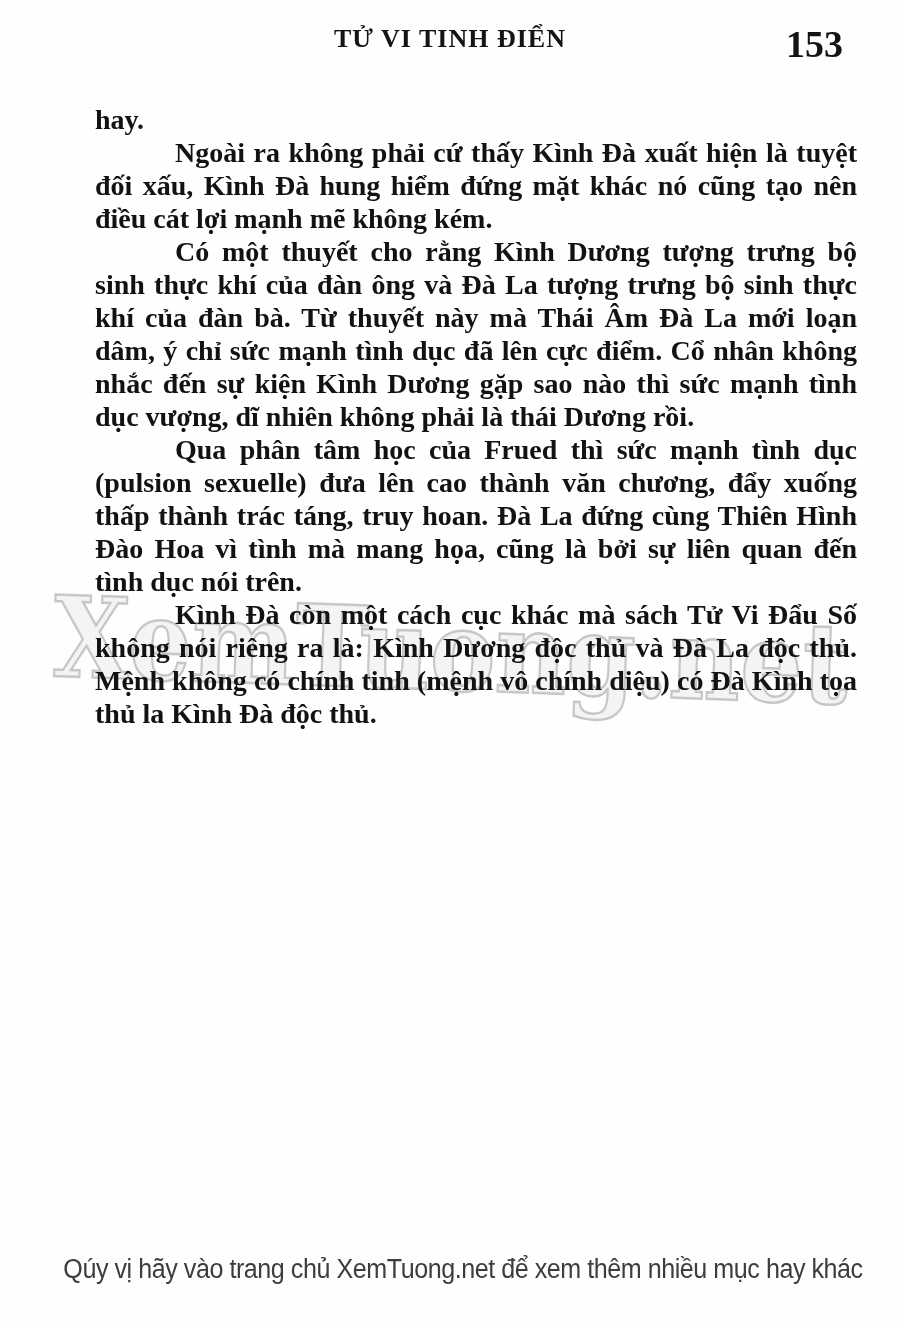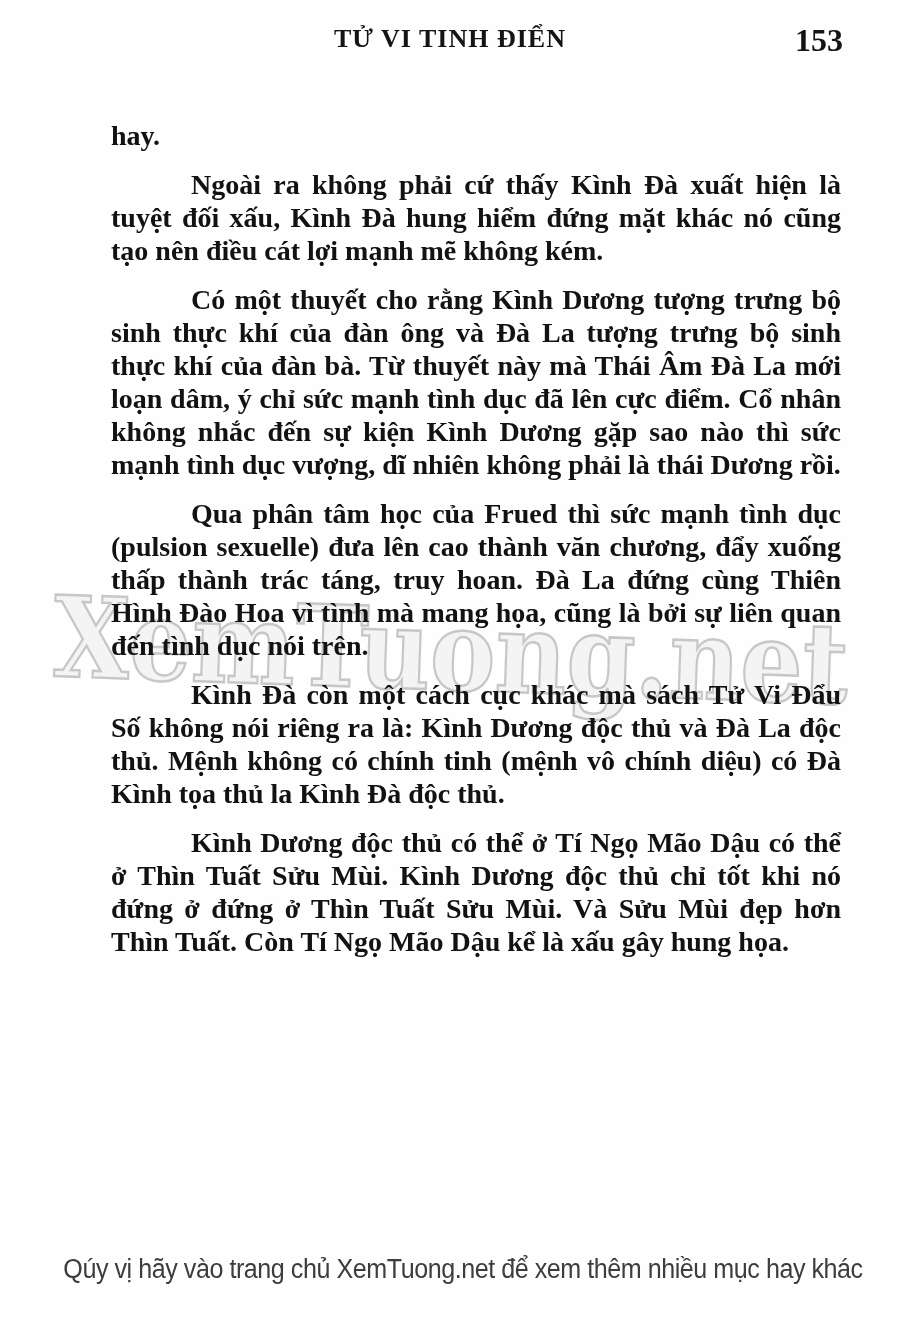--- a/index.html
+++ b/index.html
@@ -22,36 +22,36 @@
     text-align: center;
     font-size: 26px;
     font-weight: bold;
     letter-spacing: 1px;
     color: #141414;
   }
   .page-number {
     position: absolute;
     top: 22px;
     right: 57px;
-    font-size: 32px;
+    font-size: 38px;
     font-weight: bold;
     color: #141414;
   }
   .body-text {
     position: absolute;
     left: 95px;
     top: 103px;
     width: 762px;
     font-size: 28px;
     line-height: 33px;
     font-weight: bold;
     text-align: justify;
     color: #121212;
   }
-  .body-text p { text-indent: 80px; margin: 16px; }
+  .body-text p { text-indent: 80px; margin: 0; }
   .body-text p.continuation { text-indent: 0; }
   .watermark {
     position: absolute;
     left: 25px;
     top: 555px;
     width: 850px;
     height: 240px;
     pointer-events: none;
     opacity: 0.95;
   }
@@ -84,20 +84,19 @@
   <svg class="watermark" viewBox="0 0 850 240" aria-hidden="true">
     <text x="425" y="135" text-anchor="middle" font-family="DejaVu Serif, Liberation Serif, serif" font-weight="bold" font-size="112" fill="#f4f4f4" stroke="#c5c5c5" stroke-width="2.5" textLength="795" lengthAdjust="spacingAndGlyphs" transform="rotate(2 425 120)">XemTuong.net</text>
   </svg>
 
   <div class="body-text" id="body-paragraphs">
       <p class="continuation">hay.</p>
       <p>Ngoài ra không phải cứ thấy Kình Đà xuất hiện là tuyệt đối xấu, Kình Đà hung hiểm đứng mặt khác nó cũng tạo nên điều cát lợi mạnh mẽ không kém.</p>
       <p>Có một thuyết cho rằng Kình Dương tượng trưng bộ sinh thực khí của đàn ông và Đà La tượng trưng bộ sinh thực khí của đàn bà. Từ thuyết này mà Thái Âm Đà La mới loạn dâm, ý chỉ sức mạnh tình dục đã lên cực điểm. Cổ nhân không nhắc đến sự kiện Kình Dương gặp sao nào thì sức mạnh tình dục vượng, dĩ nhiên không phải là thái Dương rồi.</p>
       <p>Qua phân tâm học của Frued thì sức mạnh tình dục (pulsion sexuelle) đưa lên cao thành văn chương, đẩy xuống thấp thành trác táng, truy hoan. Đà La đứng cùng Thiên Hình Đào Hoa vì tình mà mang họa, cũng là bởi sự liên quan đến tình dục nói trên.</p>
       <p>Kình Đà còn một cách cục khác mà sách Tử Vi Đẩu Số không nói riêng ra là: Kình Dương độc thủ và Đà La độc thủ. Mệnh không có chính tinh (mệnh vô chính diệu) có Đà Kình tọa thủ la Kình Đà độc thủ.</p>
-      <p>Kình Dương độc thủ có thể ở Tí Ngọ Mão Dậu có thể ở Thìn Tuất Sửu Mùi. Kình Dương độc thủ chỉ tốt khi nó đứng ở đứng ở Thìn Tuất Sửu Mùi. Và Sửu Mùi đẹp hơn Thìn Tuất. Còn Tí Ngọ Mão Dậu kể là xấu gây hung họa.</p>
     </div>
 
   <div class="footer">
     <span>Qúy vị hãy vào trang chủ </span><span class="site-name">XemTuong.net</span><span> để xem thêm nhiều mục hay khác</span>
   </div>
 
 </div>
 
 </body></html>

